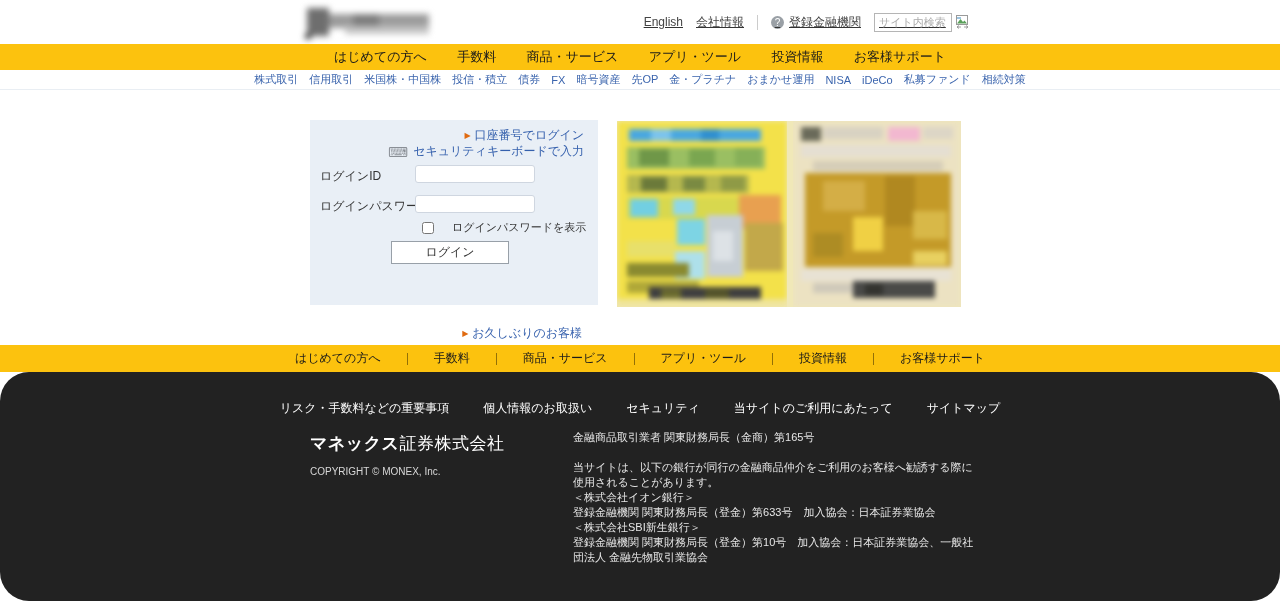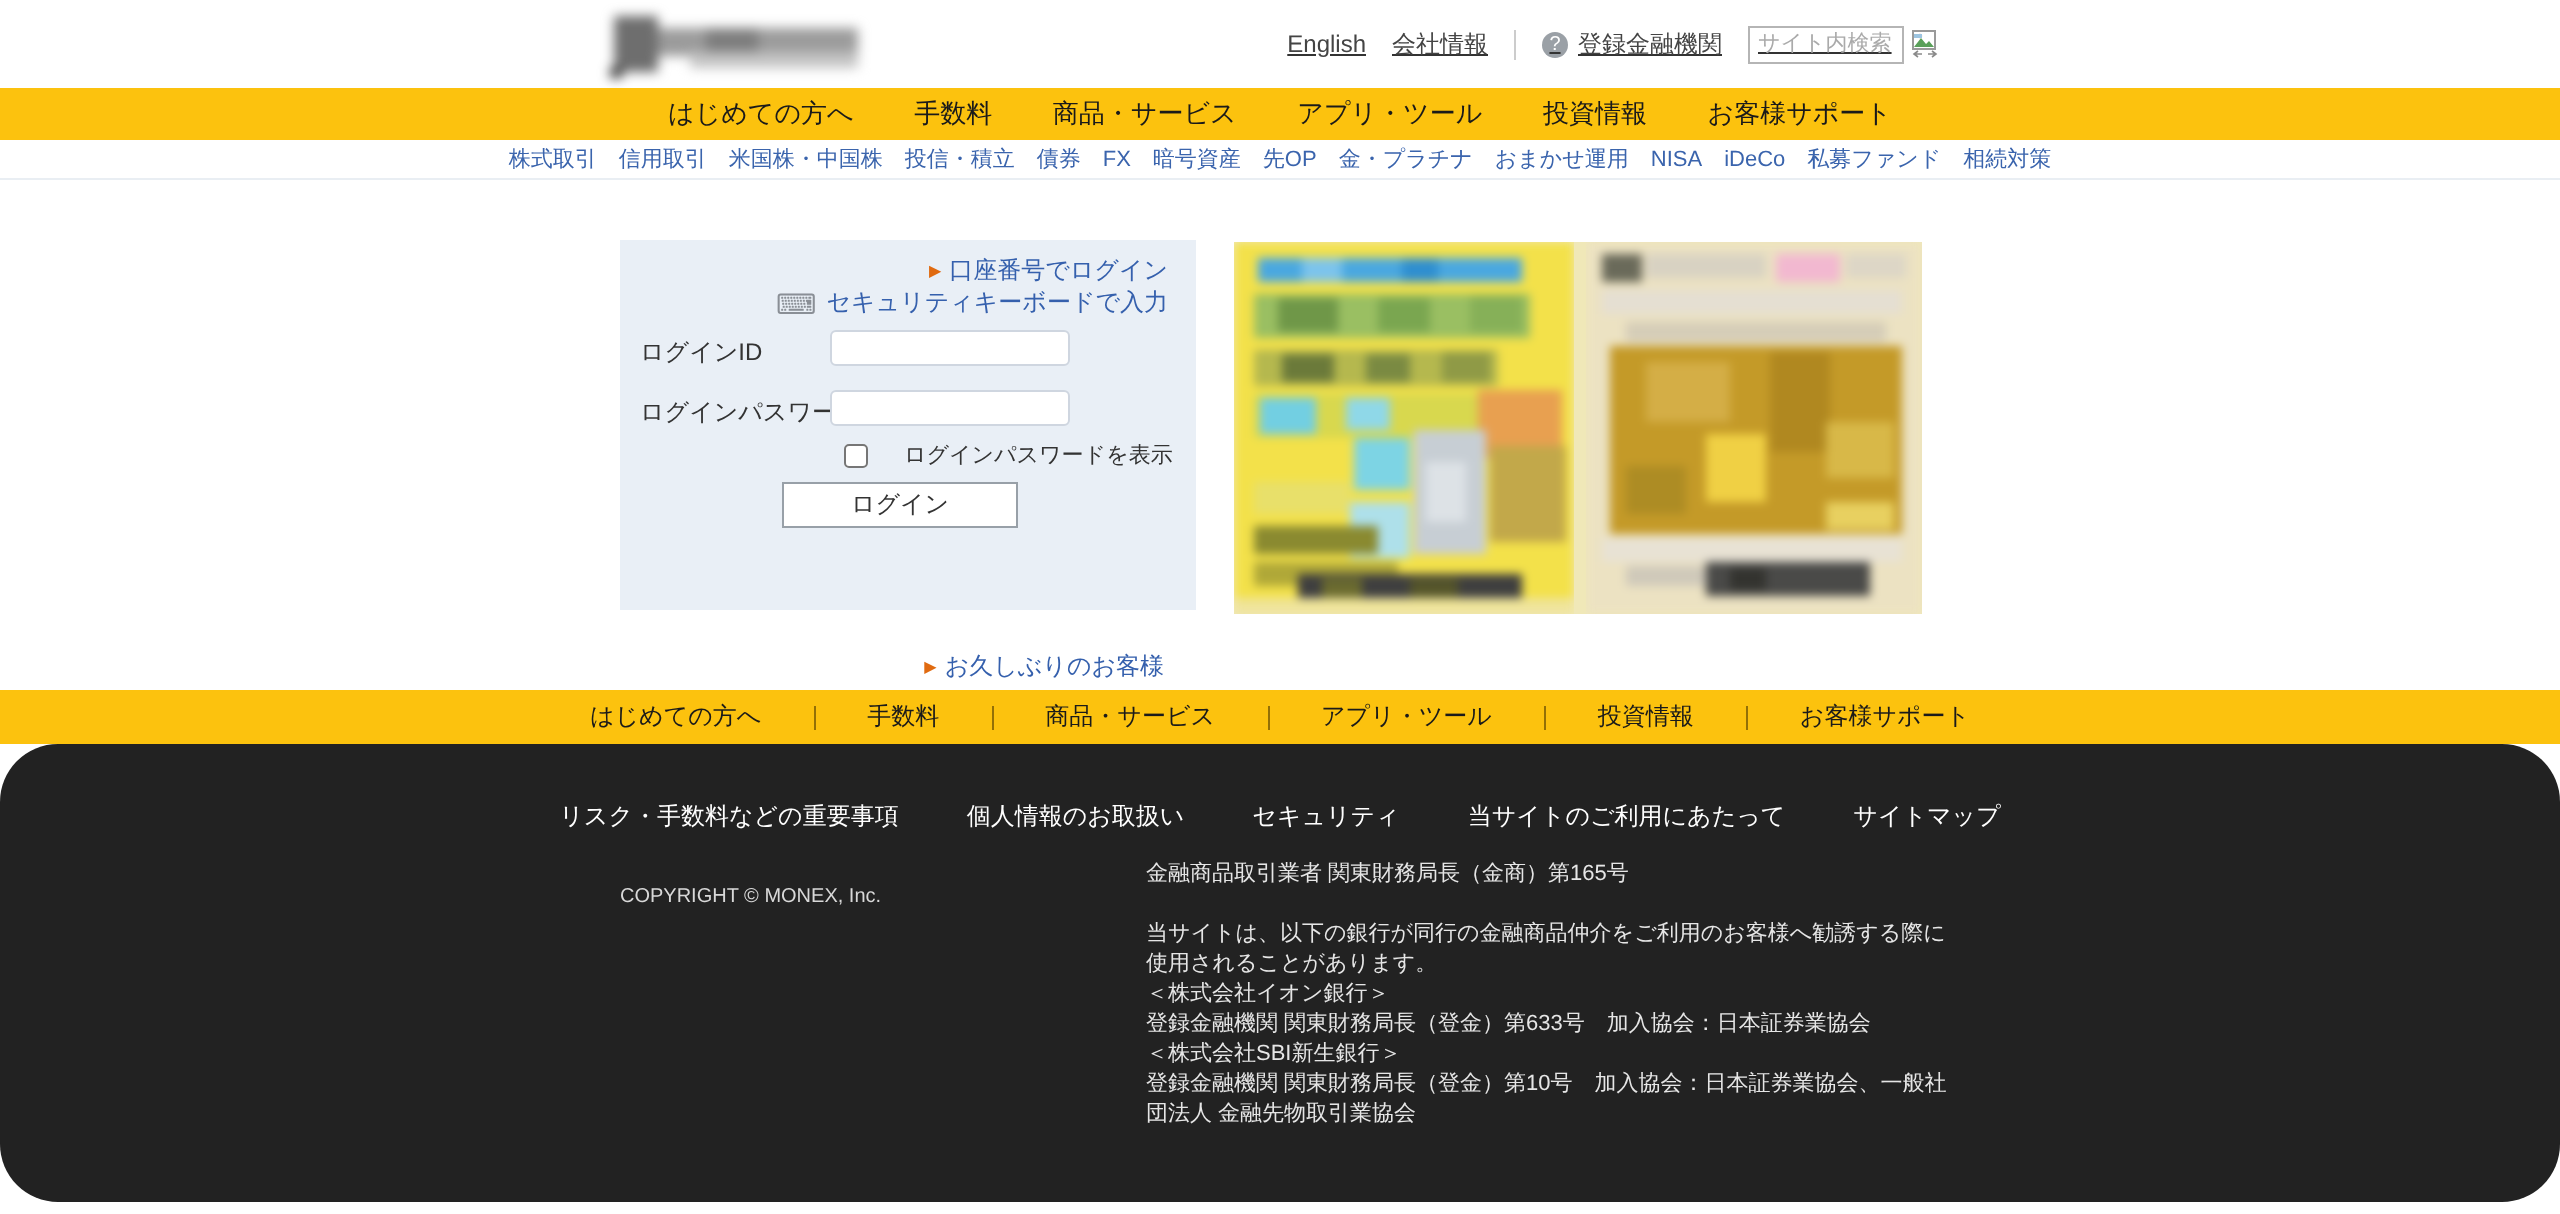--- a/index.html
+++ b/index.html
@@ -277,20 +277,21 @@
 <footer class="band site-footer">
   <div class="footer-links">
     <a class="footer-link">リスク・手数料などの重要事項</a>
     <a class="footer-link">個人情報のお取扱い</a>
     <a class="footer-link">セキュリティ</a>
     <a class="footer-link">当サイトのご利用にあたって</a>
     <a class="footer-link">サイトマップ</a>
   </div>
 
   <div class="footer-company">
+    <div class="company-name"><span class="b">マネックス</span><span>証券株式会社</span></div>
     <div class="copyright">COPYRIGHT © MONEX, Inc.</div>
   </div>
 
   <div class="footer-legal">
     <p>金融商品取引業者 関東財務局長（金商）第165号</p>
     <p class="gap">当サイトは、以下の銀行が同行の金融商品仲介をご利用のお客様へ勧誘する際に使用されることがあります。</p>
     <p>＜株式会社イオン銀行＞</p>
     <p>登録金融機関 関東財務局長（登金）第633号　加入協会：日本証券業協会</p>
     <p>＜株式会社SBI新生銀行＞</p>
     <p>登録金融機関 関東財務局長（登金）第10号　加入協会：日本証券業協会、一般社団法人 金融先物取引業協会</p>

